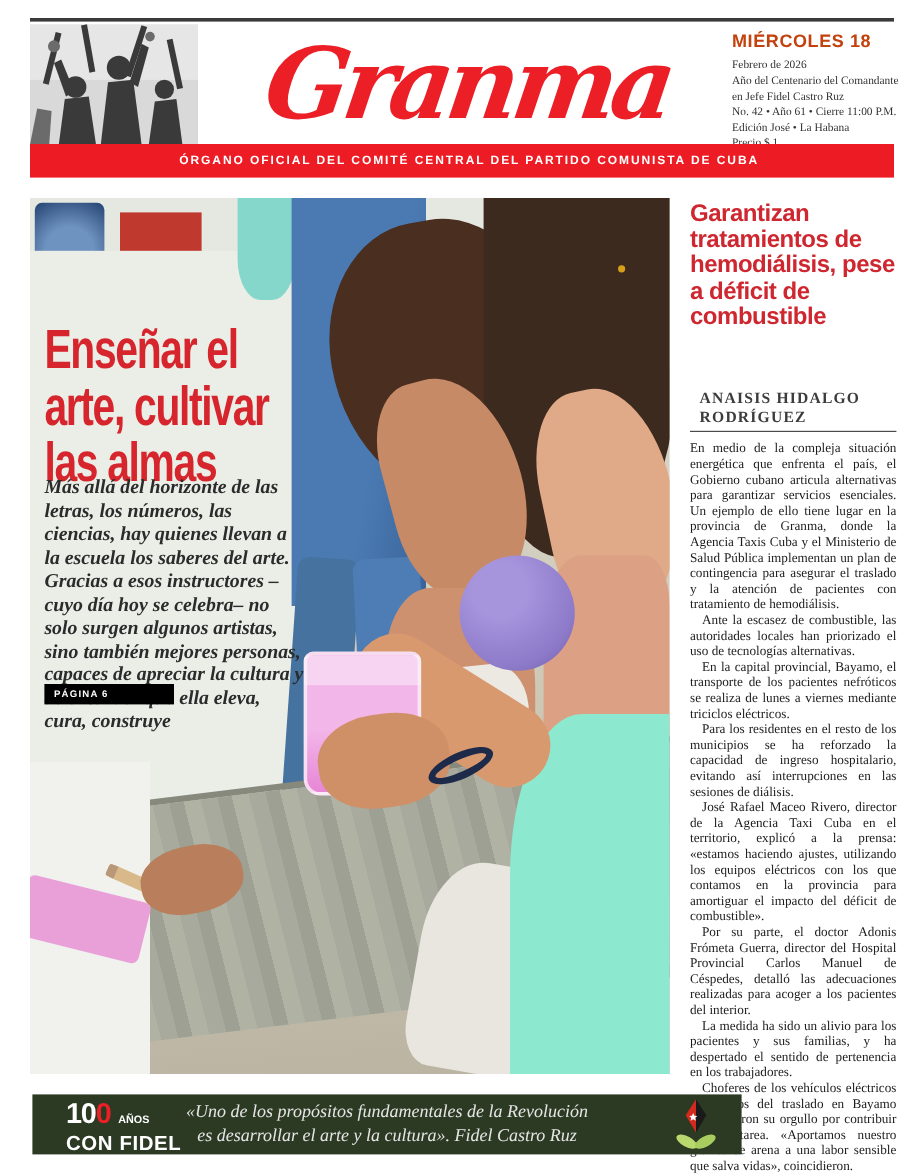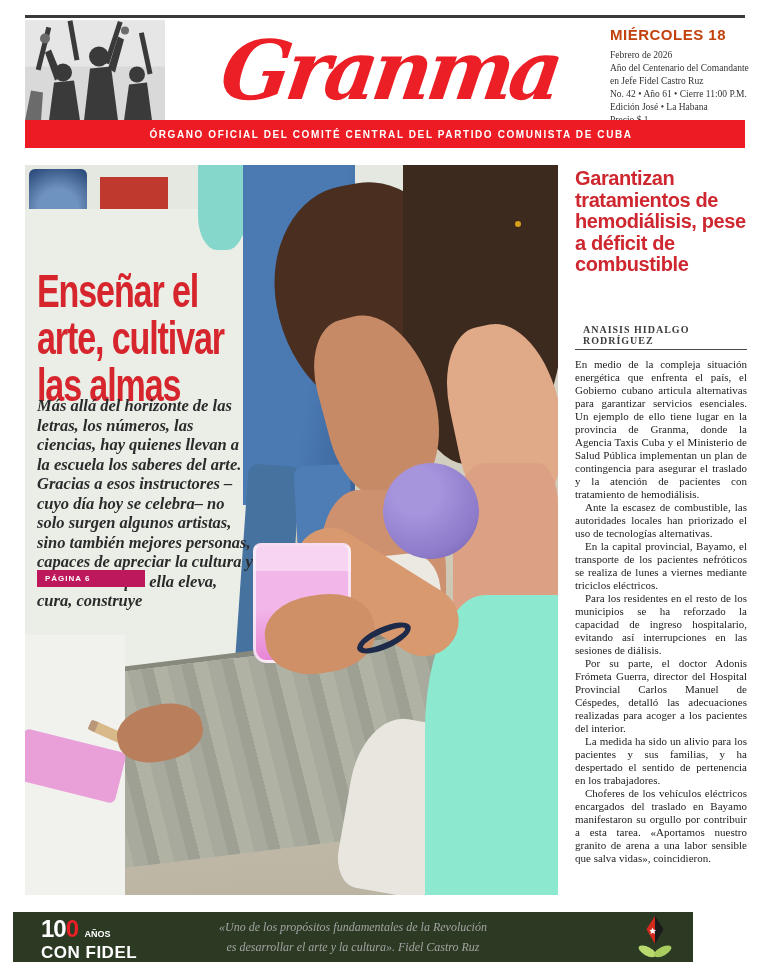--- a/index.html
+++ b/index.html
@@ -80,57 +80,57 @@
     font-size:46px; line-height:47px; letter-spacing:-1.5px; color:#d6252c;
     transform:scaleX(0.74); transform-origin:left top; white-space:pre-line;
   }
   .lead-deck {
     position:absolute; left:37px; top:396px; width:218px;
     font-family:"Liberation Serif", serif; font-style:italic; font-weight:bold;
     font-size:16.5px; line-height:19.5px; color:#2b2b2b;
   }
   .page-ref {
     position:absolute; left:37px; top:570px; width:108px; height:17px;
-    background:#be185d; border:none; color:#fff; cursor:pointer;
+    background:#000000; border:none; color:#fff; cursor:pointer;
     font-family:"Liberation Sans", sans-serif; font-weight:bold; font-size:8px;
     letter-spacing:1px; text-align:left; padding-left:8px; line-height:17px;
   }
   
   .side-col { position:absolute; left:575px; top:168px; width:172px; }
   .side-head {
     font-family:"Liberation Sans", sans-serif; font-weight:bold;
     font-size:20px; line-height:21.5px; letter-spacing:-0.4px; color:#cf2730;
     margin-bottom:10px;
   }
   .side-byline {
-    font-family:"Liberation Serif", serif; font-weight:bold; font-size:10px;
+    font-family:"Liberation Serif", serif; font-weight:bold; font-size:13px;
     letter-spacing:1px; color:#3c3c3c; padding-left:8px; margin-bottom:3px;
     font-variant:small-caps; text-transform:uppercase;margin-top:48px;
   }
   .side-rule { width:172px; height:1px; background:#4a4a4a; margin-bottom:8px; }
   .side-body p {
     font-family:"Liberation Serif", serif; font-size:11px; line-height:13px;
     text-align:justify; color:#1c1c1c; text-indent:10px;
   }
   .side-body p:first-child { text-indent:0; }
   
   .footer-bar {
-    position:absolute; left:13px; top:912px; width:680px; height:50px;
+    position:absolute; left:27px; top:912px; width:591px; height:50px;
     background:#2c3a23; display:flex; align-items:center;
   }
   .f-logo { position:absolute; left:28px; top:5px; width:130px; color:#fff;
     font-family:"Liberation Sans", sans-serif; font-weight:bold; line-height:1; }
   .f-logo .l1 { font-size:24px; letter-spacing:-1px; display:inline-block; }
   .f-logo .l1 .red0 { color:#ec1f27; }
   .f-logo .anos { font-size:9px; display:inline-block; margin-left:2px; }
   .f-logo .l2 { font-size:17px; letter-spacing:0.5px; margin-top:3px; }
   .f-quote {
-    width:100%; text-align:center; color:#a3a3a3;
+    width:100%; text-align:center; color:#e5e5e5;
     font-family:"Liberation Serif", serif; font-style:italic;
-    font-size:12px; line-height:20px;
+    font-size:15px; line-height:20px;
   }
   .f-flame { position:absolute; right:18px; top:3px; width:40px; height:44px; }
 </style>
 </head>
 <body>
 
 <div class="page">
 
   <div class="top-rule"></div>
 
@@ -217,20 +217,21 @@
 
   <div class="side-col">
     <div class="side-head">Garantizan tratamientos de hemodiálisis, pese a déficit de combustible</div>
     <div class="side-byline">Anaisis Hidalgo Rodríguez</div>
     <div class="side-rule"></div>
     <div class="side-body">
       <p>En medio de la compleja situación energética que enfrenta el país, el Gobierno cubano articula alternativas para garantizar servicios esenciales. Un ejemplo de ello tiene lugar en la provincia de Granma, donde la Agencia Taxis Cuba y el Ministerio de Salud Pública implementan un plan de contingencia para asegurar el traslado y la atención de pacientes con tratamiento de hemodiálisis.</p>
       <p>Ante la escasez de combustible, las autoridades locales han priorizado el uso de tecnologías alternativas.</p>
       <p>En la capital provincial, Bayamo, el transporte de los pacientes nefróticos se realiza de lunes a viernes mediante triciclos eléctricos.</p>
       <p>Para los residentes en el resto de los municipios se ha reforzado la capacidad de ingreso hospitalario, evitando así interrupciones en las sesiones de diálisis.</p>
+      <p>José Rafael Maceo Rivero, director de la Agencia Taxi Cuba en el territorio, explicó a la prensa: «estamos haciendo ajustes, utilizando los equipos eléctricos con los que contamos en la provincia para amortiguar el impacto del déficit de combustible».</p>
       <p>Por su parte, el doctor Adonis Frómeta Guerra, director del Hospital Provincial Carlos Manuel de Céspedes, detalló las adecuaciones realizadas para acoger a los pacientes del interior.</p>
       <p>La medida ha sido un alivio para los pacientes y sus familias, y ha despertado el sentido de pertenencia en los trabajadores.</p>
       <p>Choferes de los vehículos eléctricos encargados del traslado en Bayamo manifestaron su orgullo por contribuir a esta tarea. «Aportamos nuestro granito de arena a una labor sensible que salva vidas», coincidieron.</p>
 
     </div>
   </div>
 
   <div class="footer-bar">
     <div class="f-logo">
       <span class="l1"><span>10</span><span class="red0">0</span></span>

